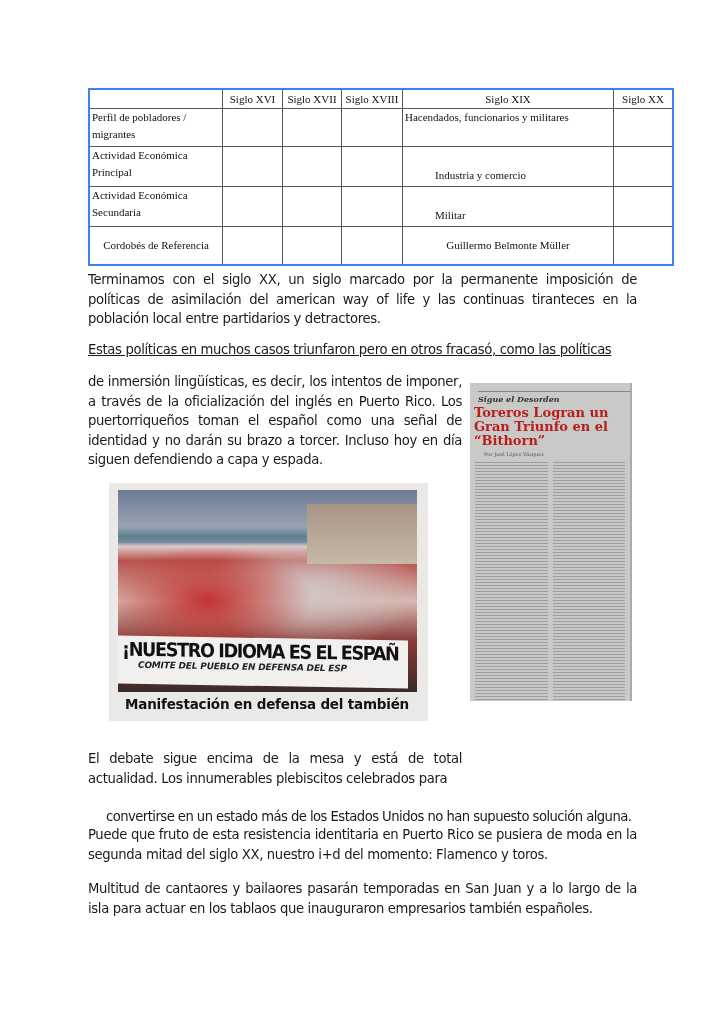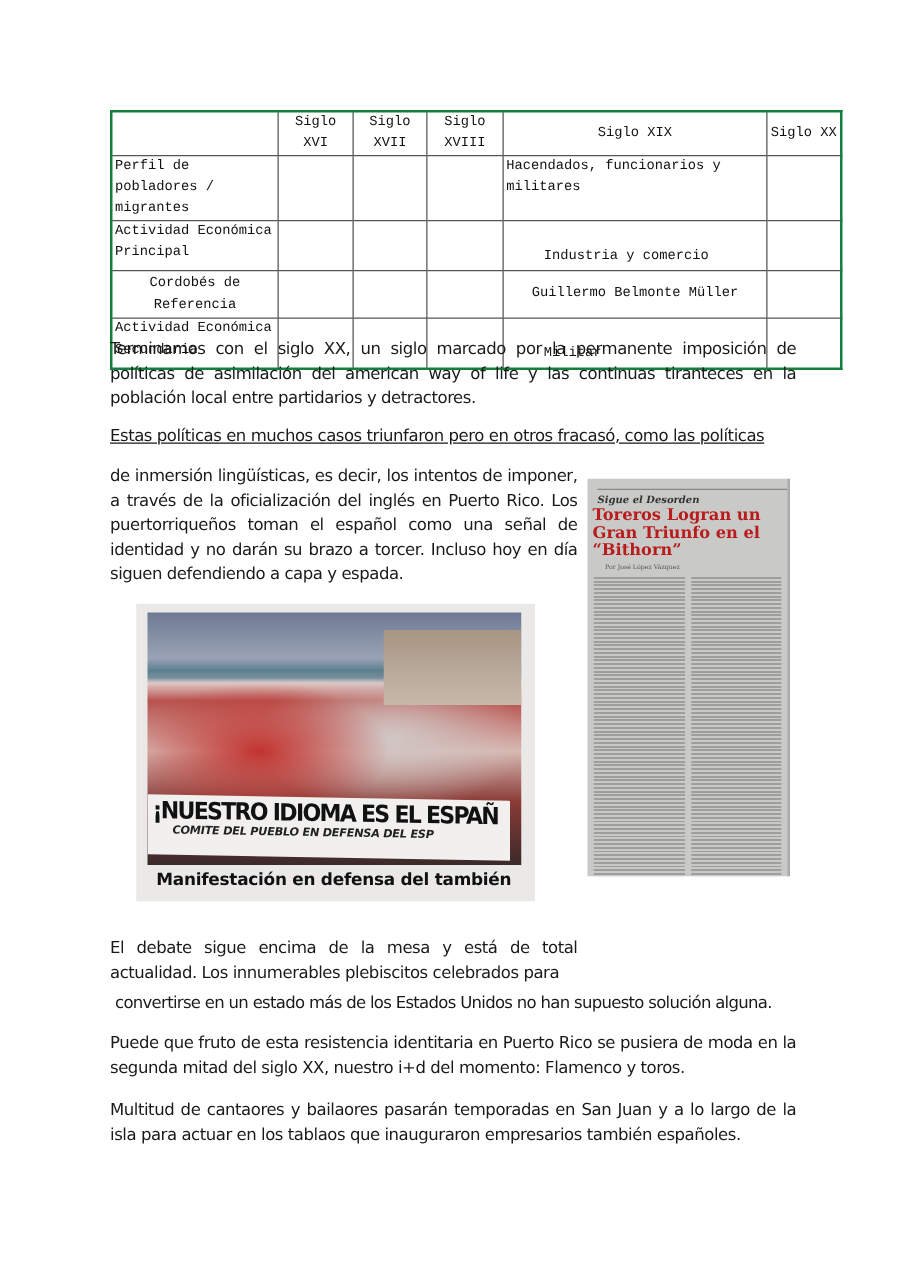--- a/index.html
+++ b/index.html
@@ -1,19 +1,19 @@
 <!DOCTYPE html>
 <html><head>
 <meta charset="utf-8">
 <style>
   html, body { margin: 0; padding: 0; background: #ffffff; }
   body { width: 725px; height: 1024px; position: relative; overflow: hidden; font-family: "Liberation Sans", sans-serif; color: #1a1a1a; }
 
   
-  .tbl { position: absolute; left: 88px; top: 88px; border-collapse: collapse; border: 2px solid #15803d; font-family: Liberation Mono, monospace; font-size: 11px; color: #111; }
+  .tbl { position: absolute; left: 88px; top: 88px; border-collapse: collapse; border: 2px solid #3b82f6; font-family: Liberation Serif, serif; font-size: 11px; color: #111; }
   .tbl td, .tbl th { border: 1px solid #555; padding: 0 2px; vertical-align: top; line-height: 17px; font-weight: normal; }
   .tbl th { text-align: center; height: 18px; vertical-align: middle; }
   .tbl td { height: 37px; }
   .tbl td.c0 { width: 128px; text-align: left; }
   .tbl td.c1 { width: 55px; } .tbl td.c2 { width: 54px; } .tbl td.c3 { width: 56px; }
   .tbl td.c4 { width: 176px; }
   .tbl td.c5 { width: 54px; }
   .tbl td.center { text-align: center; vertical-align: middle; }
   .tbl td.bottom { vertical-align: bottom; padding-bottom: 2px; padding-left: 32px; }
 
@@ -67,33 +67,33 @@
   </tr>
   <tr>
     <td class="c0">Actividad Económica Principal</td>
     <td class="c1"></td>
     <td class="c2"></td>
     <td class="c3"></td>
     <td class="c4 bottom">Industria y comercio</td>
     <td class="c5"></td>
   </tr>
   <tr>
+    <td class="c0">Actividad Económica Secundaria</td>
+    <td class="c1"></td>
+    <td class="c2"></td>
+    <td class="c3"></td>
+    <td class="c4 bottom">Militar</td>
+    <td class="c5"></td>
+  </tr>
+  <tr>
     <td class="c0 center">Cordobés de Referencia</td>
     <td class="c1"></td>
     <td class="c2"></td>
     <td class="c3"></td>
     <td class="c4 center">Guillermo Belmonte Müller</td>
-    <td class="c5"></td>
-  </tr>
-  <tr>
-    <td class="c0">Actividad Económica Secundaria</td>
-    <td class="c1"></td>
-    <td class="c2"></td>
-    <td class="c3"></td>
-    <td class="c4 bottom">Militar</td>
     <td class="c5"></td>
   </tr>
 </tbody>
   </table>
 
 <p class="para" style="top:270px; margin:0;">Terminamos con el siglo XX, un siglo marcado por la permanente imposición de políticas de asimilación del american way of life y las continuas tiranteces en la población local entre partidarios y detractores.</p>
 
 <p class="para" style="top:340px; margin:0;text-decoration:underline;">Estas políticas en muchos casos triunfaron pero en otros fracasó, como las políticas</p>
 <p class="para narrow" style="top:372px; margin:0;">de inmersión lingüísticas, es decir, los intentos de imponer, a través de la oficialización del inglés en Puerto Rico. Los puertorriqueños toman el español como una señal de identidad y no darán su brazo a torcer. Incluso hoy en día siguen defendiendo a capa y espada.</p>
 
@@ -113,17 +113,17 @@
     <div class="building"></div>
     <div class="banner">
       <div class="b1">¡NUESTRO IDIOMA ES EL ESPAÑ</div>
       <div class="b2">COMITE DEL PUEBLO EN DEFENSA DEL ESP</div>
     </div>
   </div>
   <div class="caption">Manifestación en defensa del también</div>
 </div>
 
 <p class="para narrow" style="top:749px; margin:0;">El debate sigue encima de la mesa y está de total actualidad. Los innumerables plebiscitos celebrados para</p>
-<p class="para" style="top:789px; margin:4px; letter-spacing:-0.55px;">convertirse en un estado más de los Estados Unidos no han supuesto solución alguna.</p>
+<p class="para" style="top:789px; margin:18px; letter-spacing:-0.55px;">convertirse en un estado más de los Estados Unidos no han supuesto solución alguna.</p>
 
 <p class="para" style="top:825px; margin:0;">Puede que fruto de esta resistencia identitaria en Puerto Rico se pusiera de moda en la segunda mitad del siglo XX, nuestro i+d del momento: Flamenco y toros.</p>
 
 <p class="para" style="top:879px; margin:0;">Multitud de cantaores y bailaores pasarán temporadas en San Juan y a lo largo de la isla para actuar en los tablaos que inauguraron empresarios también españoles.</p>
 
 </body></html>

